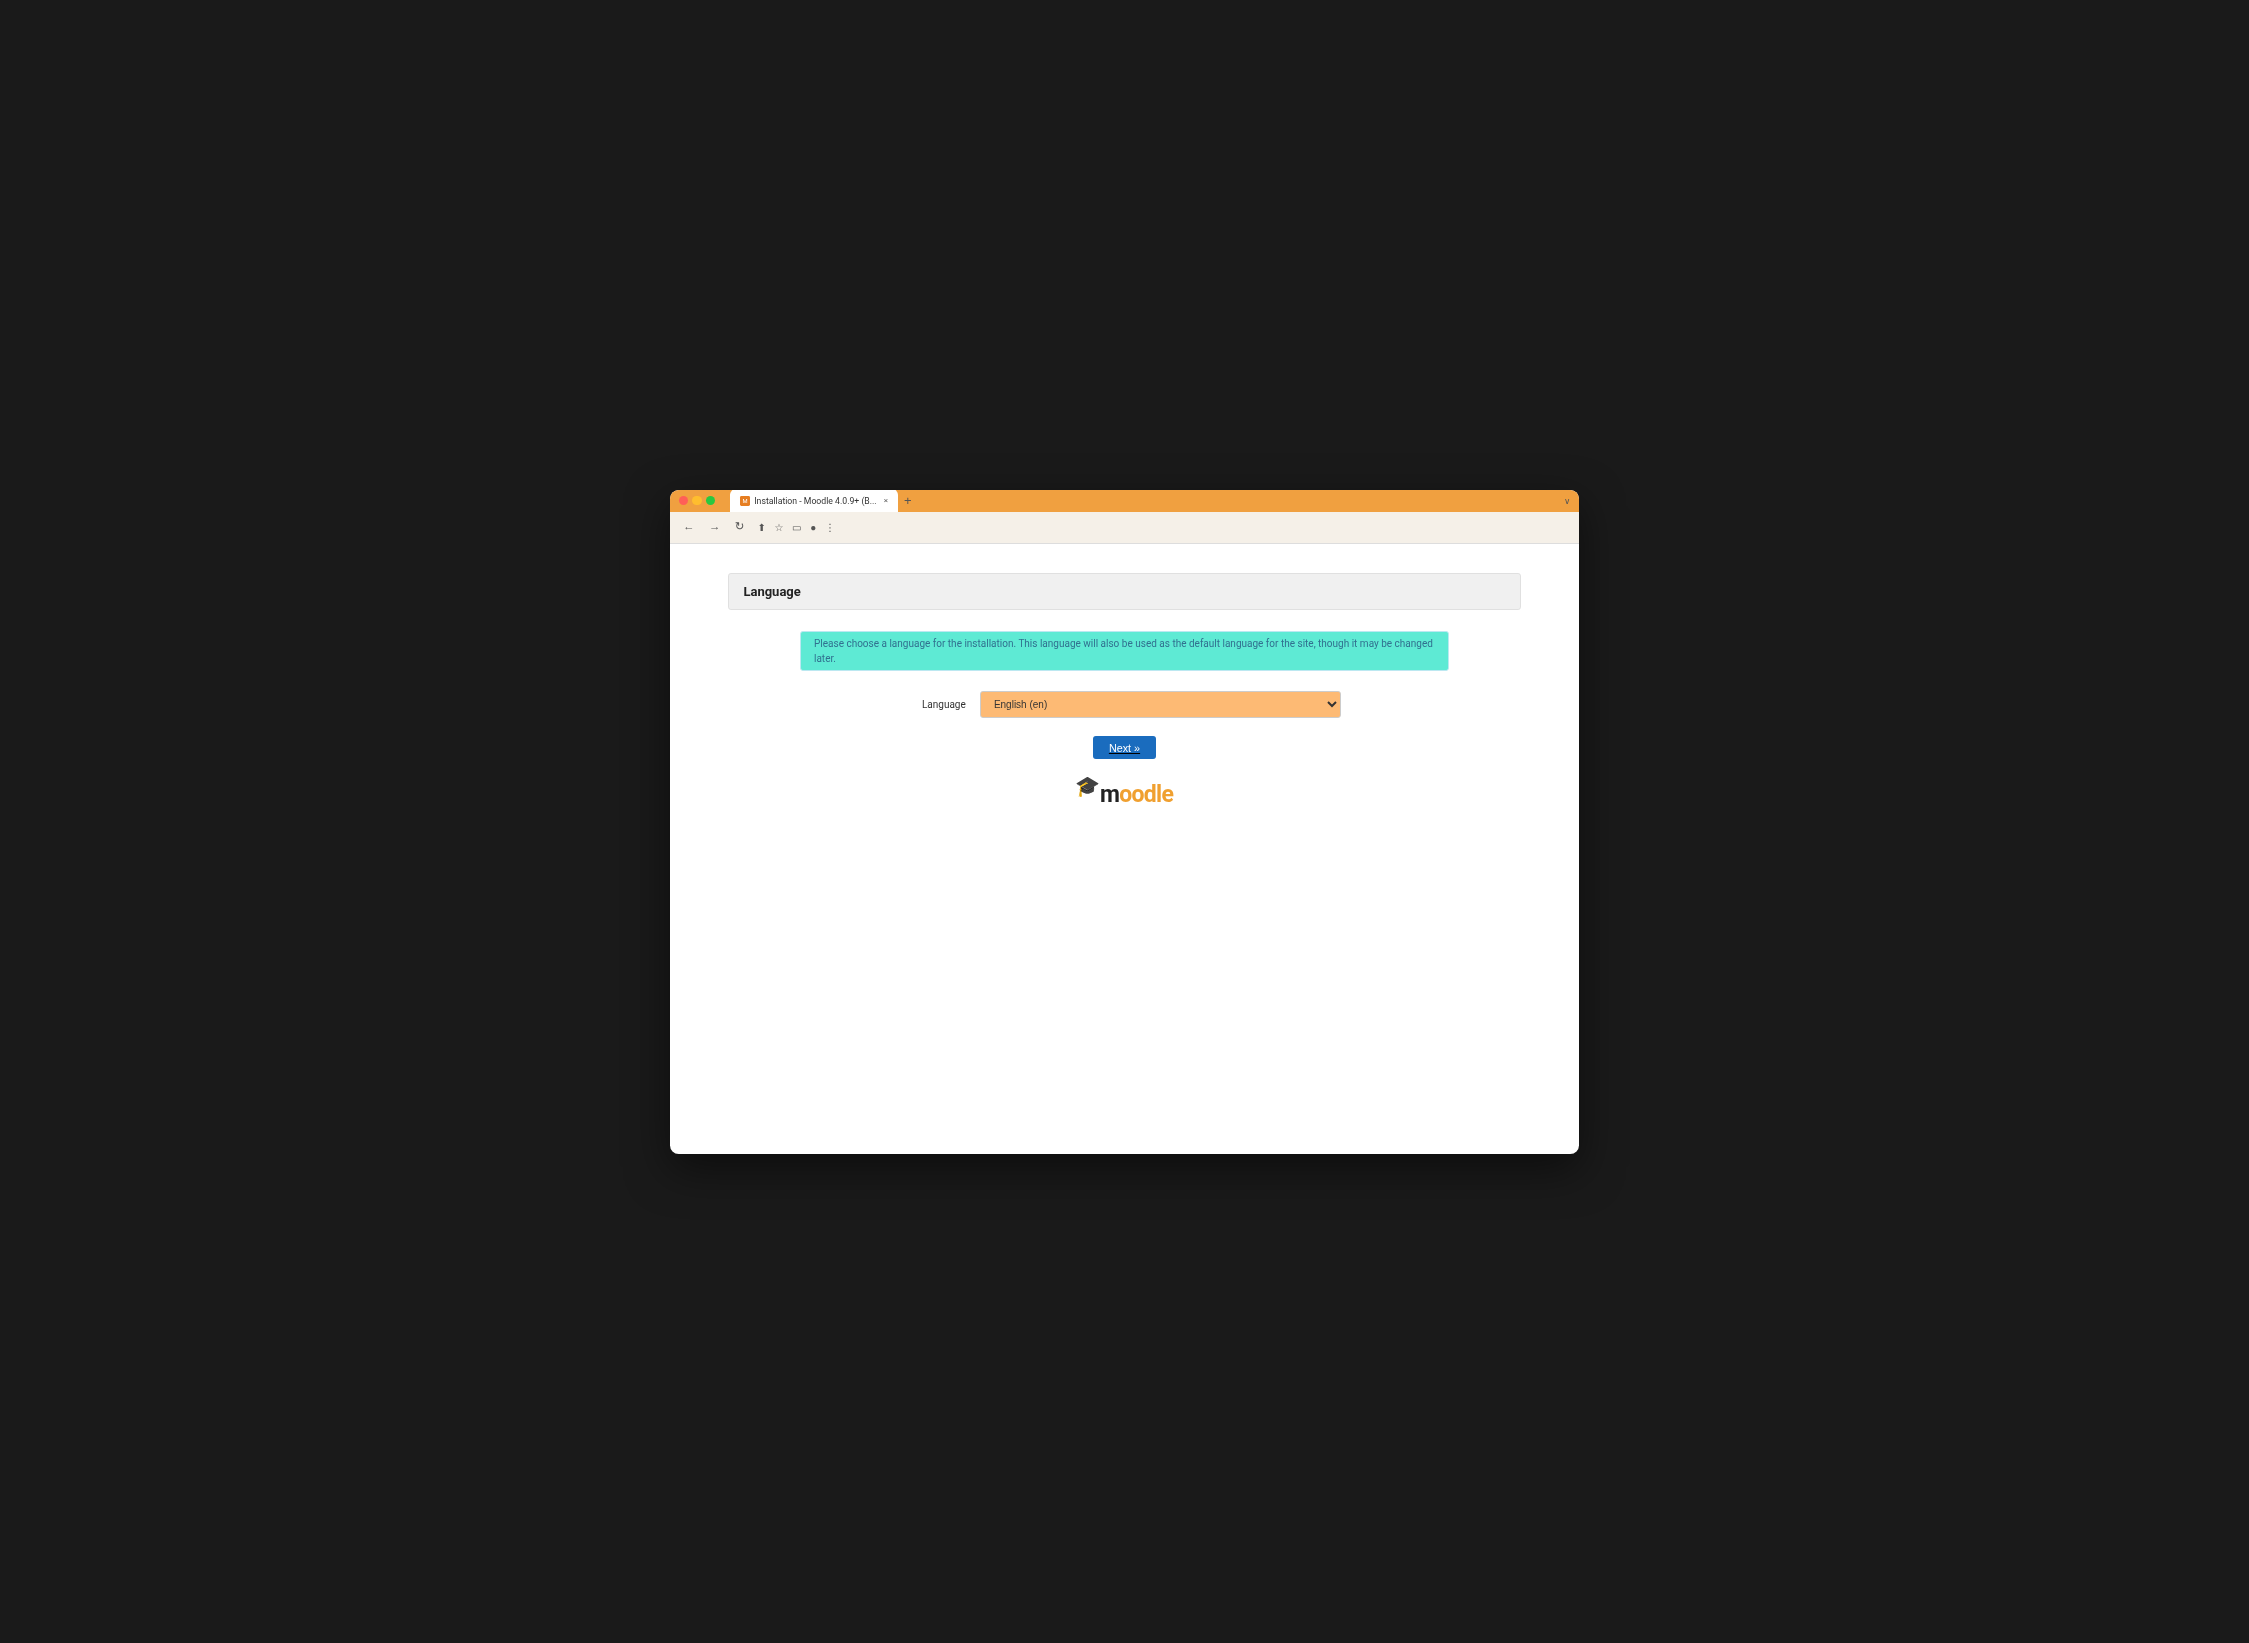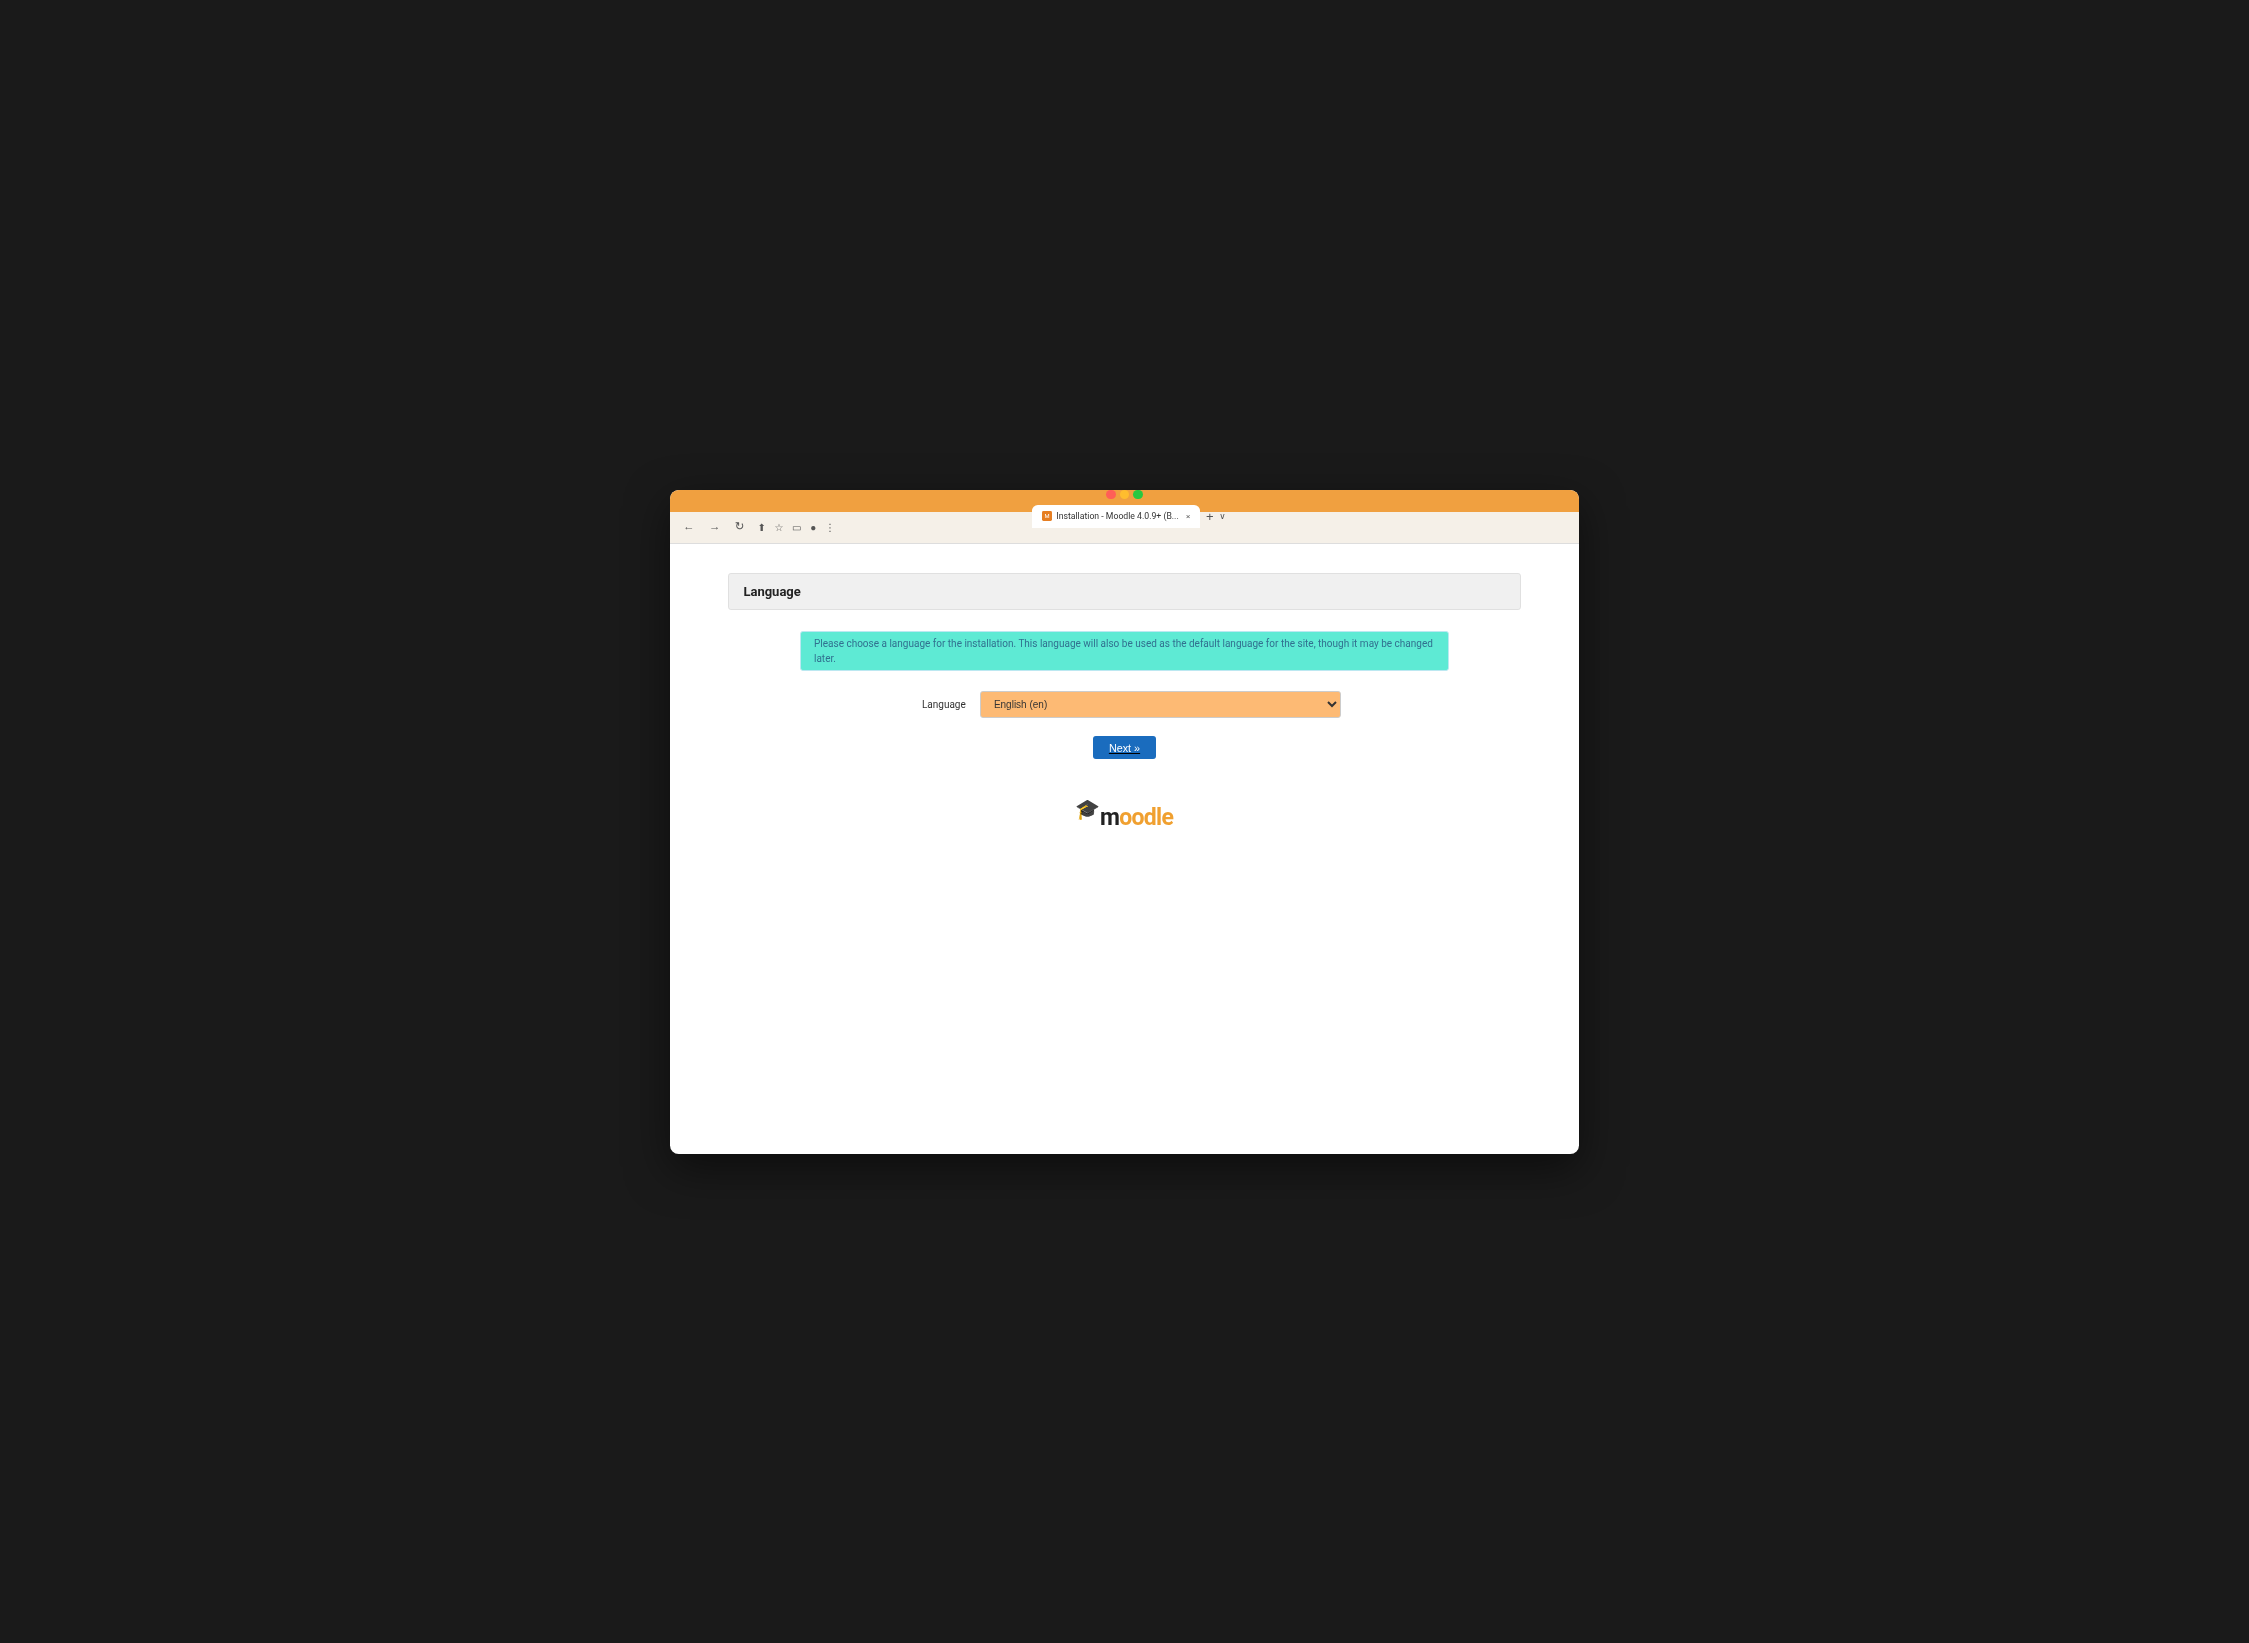--- a/index.html
+++ b/index.html
@@ -23,21 +23,20 @@
     }
 
     
     .title-bar {
       background: #f0a040;
       height: 22px;
       display: flex;
       align-items: center;
       padding: 0 8.7px;
       gap: 5.8px;
-      flex-direction: column;
     }
 
     .traffic-lights {
       display: flex;
       gap: 4.3px;
       align-items: center;
     }
 
     .traffic-light {
       width: 9.4px;
@@ -243,21 +242,21 @@
       font-size: 10px;
       color: #333;
       background: #fdba74;
       appearance: auto;
       cursor: pointer;
     }
 
     .btn-row {
       display: flex;
       justify-content: center;
-      margin-bottom: 38px;
+      margin-bottom: 15px;
       text-decoration: underline;
     }
 
     .next-btn {
       background: #1a6cbe;
       color: #fff;
       border: none;
       border-radius: 2.9px;
       padding: 5.8px 16px;
       font-size: 10.8px;

